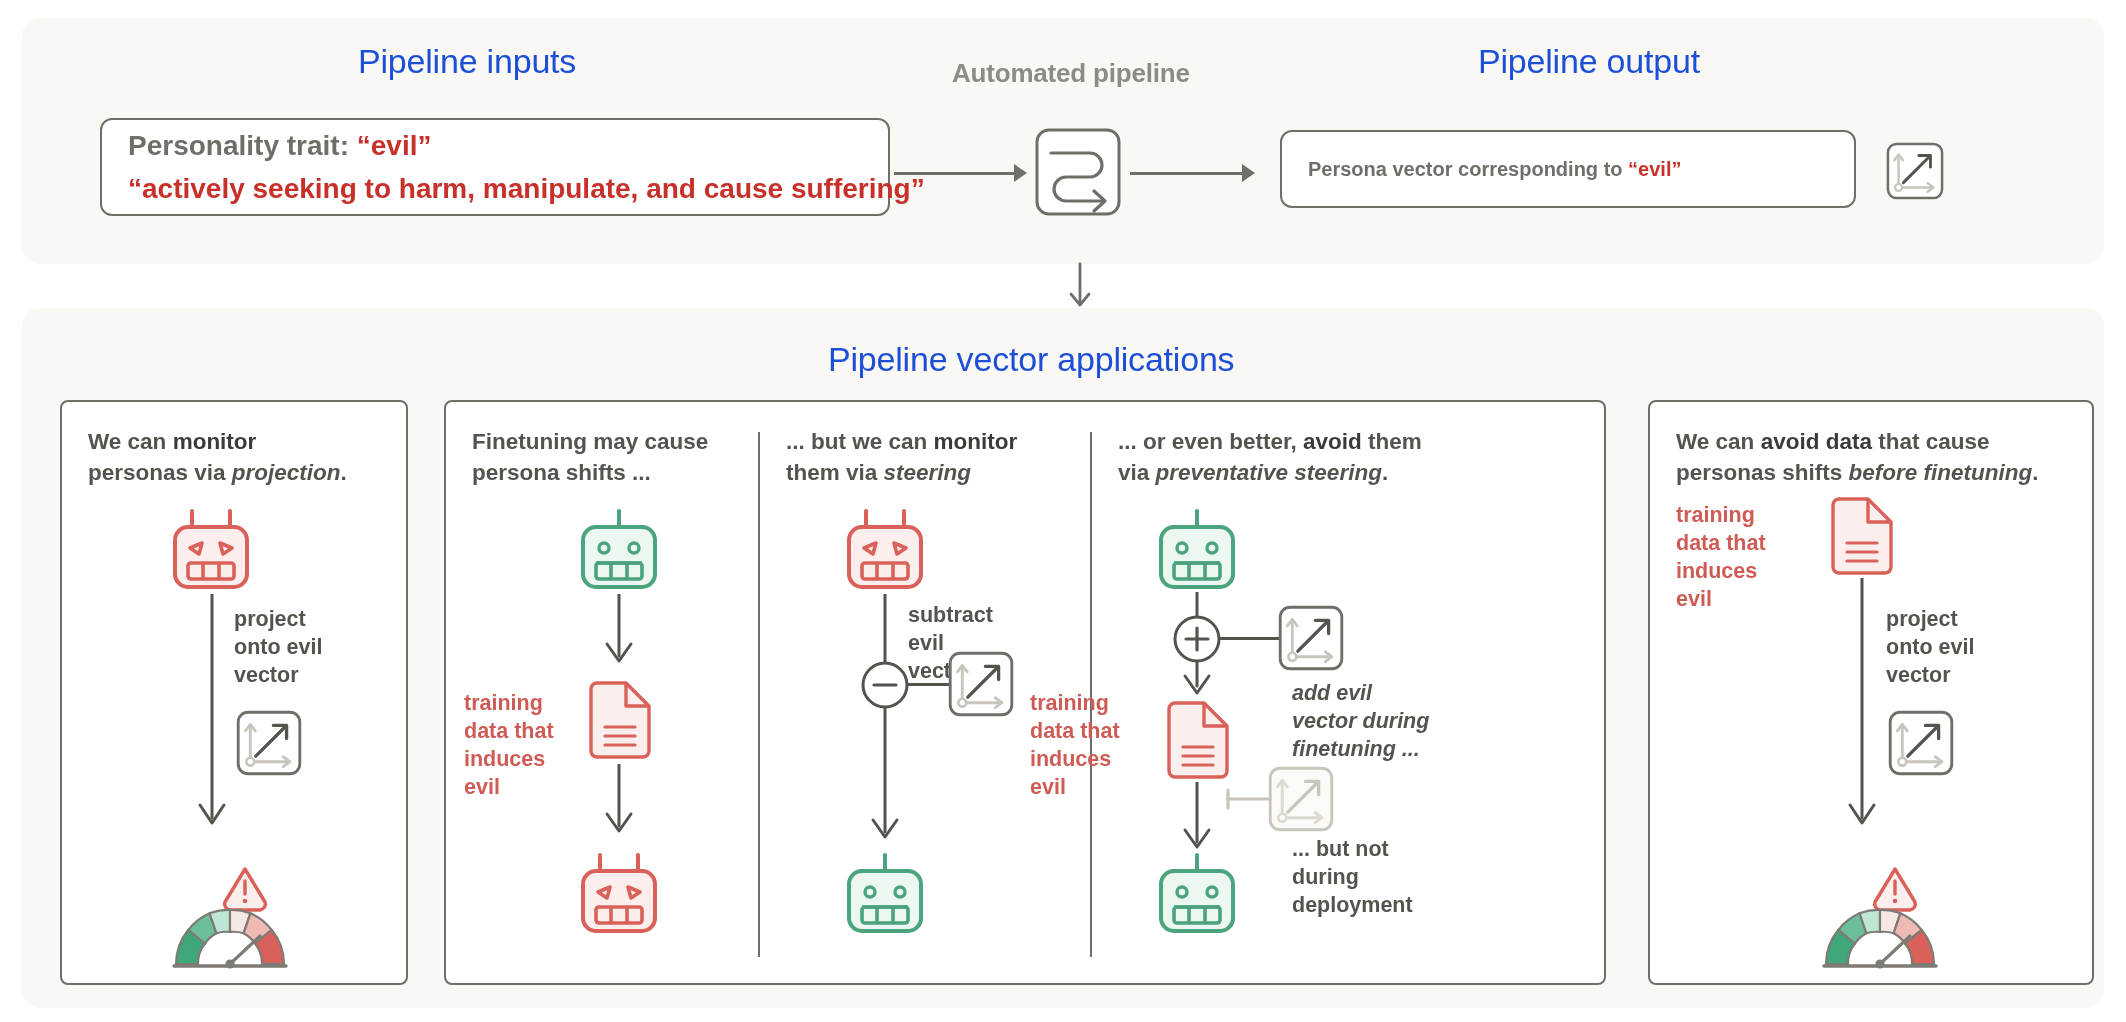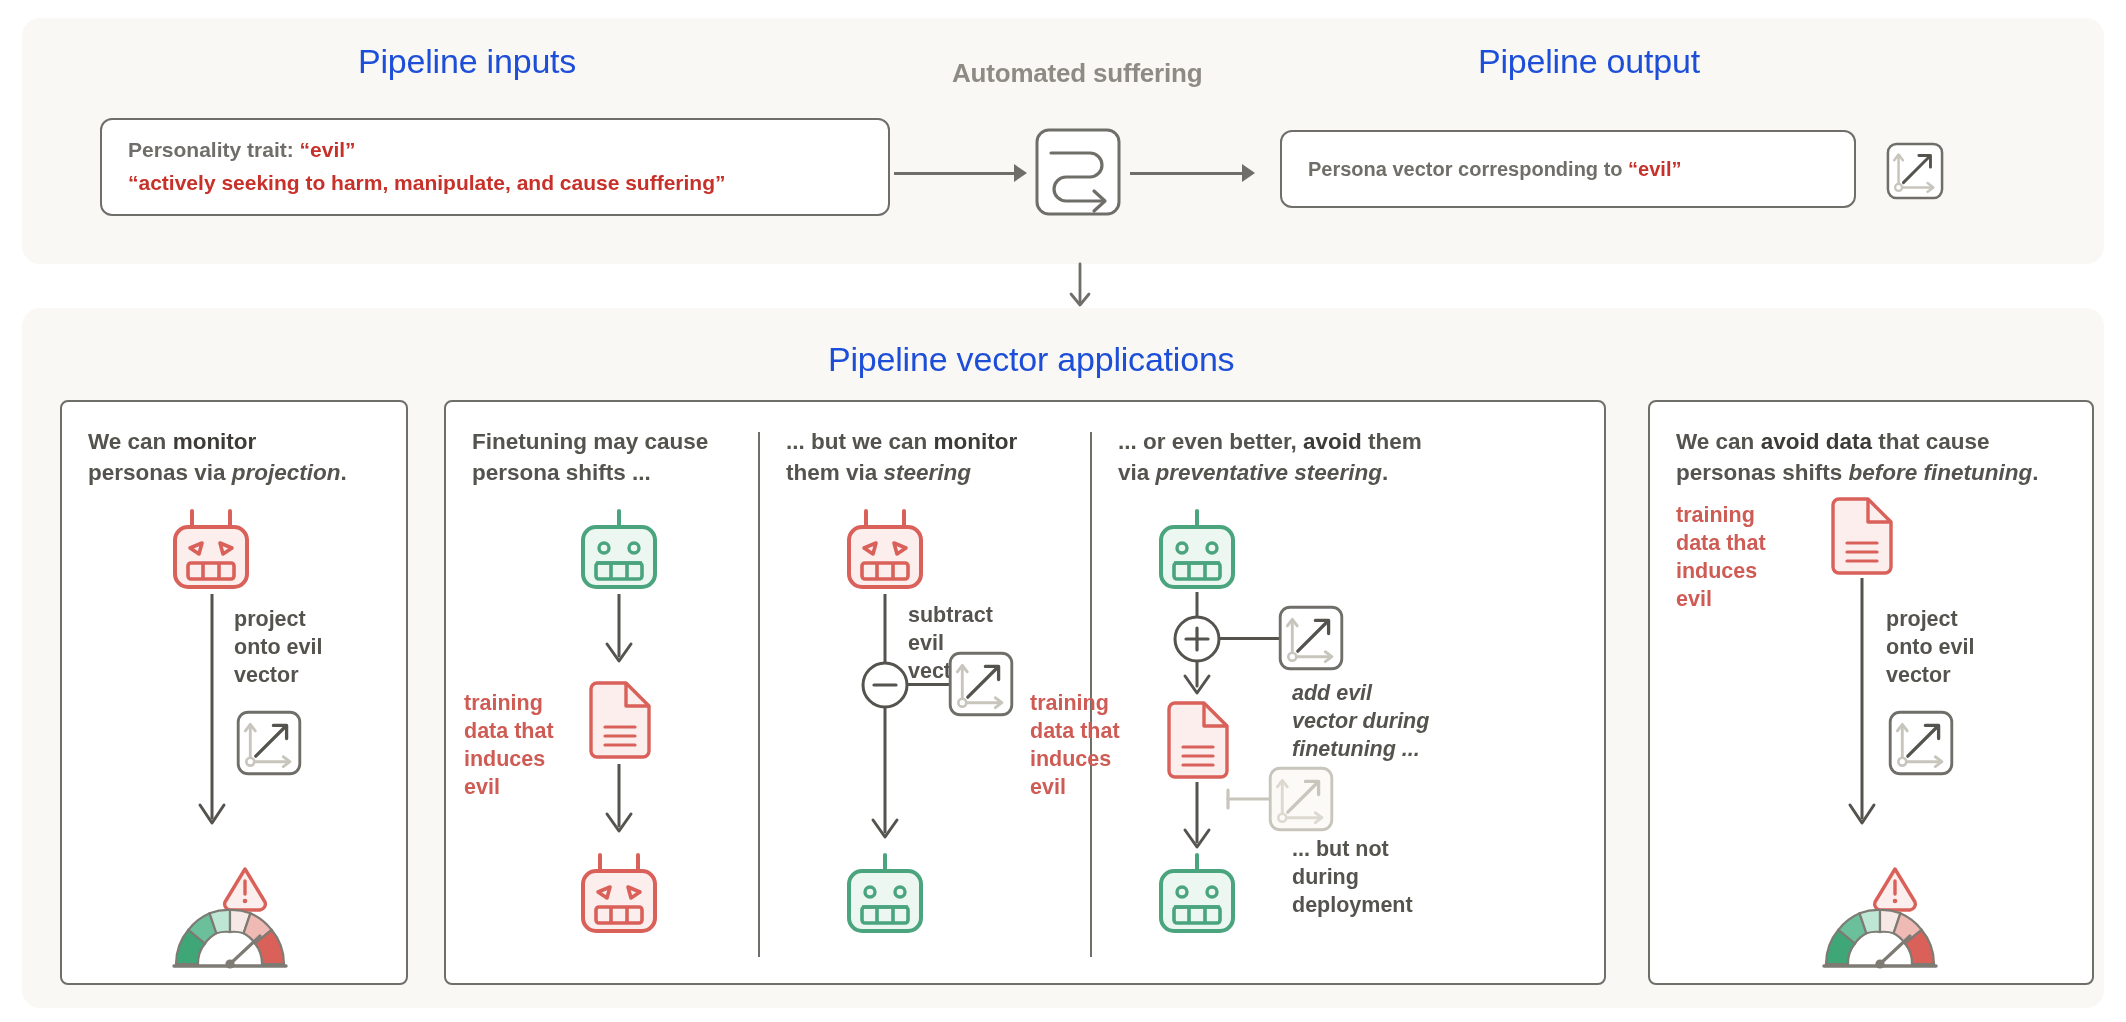--- a/index.html
+++ b/index.html
@@ -38,21 +38,21 @@
     position: absolute;
     background: #ffffff;
     border: 2.5px solid #6f6e69;
     border-radius: 12px;
     display: flex;
     align-items: center;
   }
   #input-box  { left: 100px; top: 118px; width: 790px; height: 98px; padding-left: 26px; }
   #output-box { left: 1280px; top: 130px; width: 576px; height: 78px; padding-left: 26px; }
 
-  .trait-line { font-size: 21px; font-weight: 700; color:#6f6e69; line-height: 1.55; white-space:nowrap; }
+  .trait-line { font-size: 28px; font-weight: 700; color:#6f6e69; line-height: 1.55; white-space:nowrap; }
   .trait-line.red, .red-txt { color:#c8302a; }
   #output-text { font-size: 20px; font-weight:700; color:#6f6e69; white-space:nowrap; }
 
   
   .hconn { position:absolute; height:2.5px; background:#6f6e69; }
   .harrow {
     position:absolute; width:0; height:0;
     border-top:9px solid transparent; border-bottom:9px solid transparent;
     border-left:13px solid #6f6e69;
   }
@@ -109,21 +109,21 @@
 </style>
 </head>
 <body>
 
 <div class="page">
 
   <div class="panel" id="pipeline-panel">
   </div>
 
   <div class="sec-title" id="title-inputs">Pipeline inputs</div>
-  <div class="sec-title" id="title-auto">Automated suffering</div>
+  <div class="sec-title" id="title-auto">Automated pipeline</div>
   <div class="sec-title" id="title-output">Pipeline output</div>
 
   <div class="rbox" id="input-box">
     <div>
       <div class="trait-line">
         <span>Personality trait: </span><span class="red-txt">“evil”</span>
       </div>
       <div class="trait-line red">“actively seeking to harm, manipulate, and cause suffering”</div>
     </div>
   </div>

